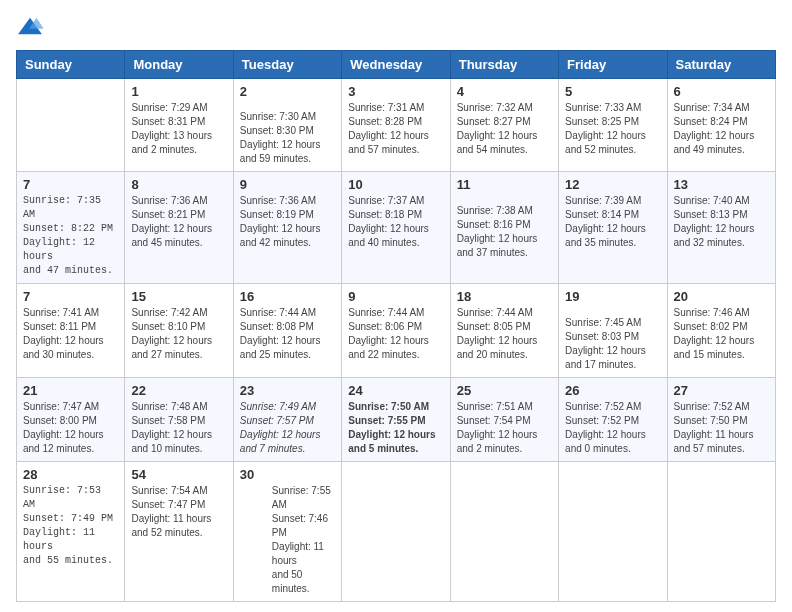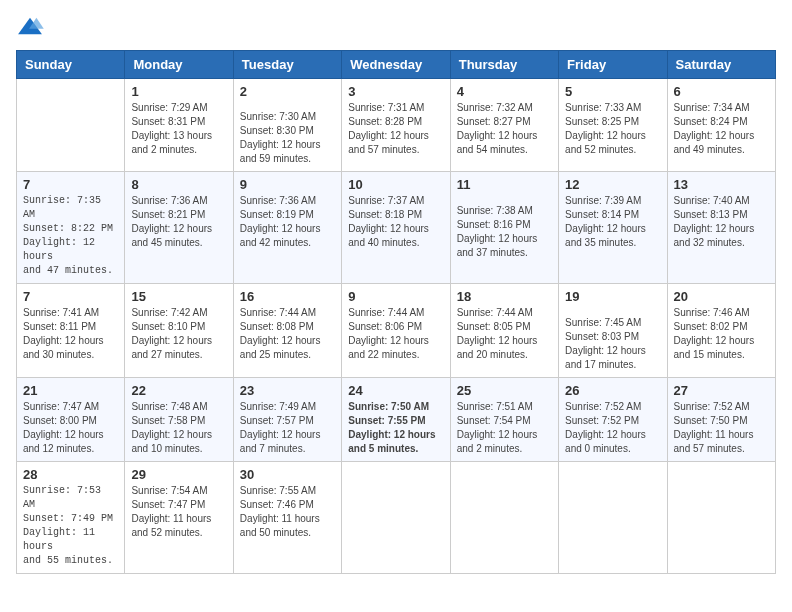--- a/index.html
+++ b/index.html
@@ -282,21 +282,21 @@
         </td>
         <td>
           <span class="day-number">22</span>
           <div class="day-info" style="white-space: pre-line;">Sunrise: 7:48 AM
 Sunset: 7:58 PM
 Daylight: 12 hours
 and 10 minutes.</div>
         </td>
         <td>
           <span class="day-number">23</span>
-          <div class="day-info" style="white-space: pre-line;">Sunrise: 7:49 AM
+          <div class="day-info" style="white-space: pre-line; font-style: italic;">Sunrise: 7:49 AM
 Sunset: 7:57 PM
 Daylight: 12 hours
 and 7 minutes.</div>
         </td>
         <td>
           <span class="day-number">24</span>
           <div class="day-info" style="white-space: pre-line; font-weight: bold;">Sunrise: 7:50 AM
 Sunset: 7:55 PM
 Daylight: 12 hours
 and 5 minutes.</div>
@@ -325,29 +325,29 @@
       </tr>
       <tr>
         <td>
           <span class="day-number">28</span>
           <div class="day-info" style="white-space: pre-line; font-family: Liberation Mono, monospace;">Sunrise: 7:53 AM
 Sunset: 7:49 PM
 Daylight: 11 hours
 and 55 minutes.</div>
         </td>
         <td>
-          <span class="day-number">29</span>
+          <span class="day-number">54</span>
           <div class="day-info" style="white-space: pre-line;">Sunrise: 7:54 AM
 Sunset: 7:47 PM
 Daylight: 11 hours
 and 52 minutes.</div>
         </td>
         <td>
           <span class="day-number">30</span>
-          <div class="day-info" style="white-space: pre-line;">Sunrise: 7:55 AM
+          <div class="day-info" style="white-space: pre-line; margin-left: 32px;">Sunrise: 7:55 AM
 Sunset: 7:46 PM
 Daylight: 11 hours
 and 50 minutes.</div>
         </td>
         <td class="empty-cell"></td>
         <td class="empty-cell"></td>
         <td class="empty-cell"></td>
         <td class="empty-cell"></td>
       </tr>
     </tbody>

